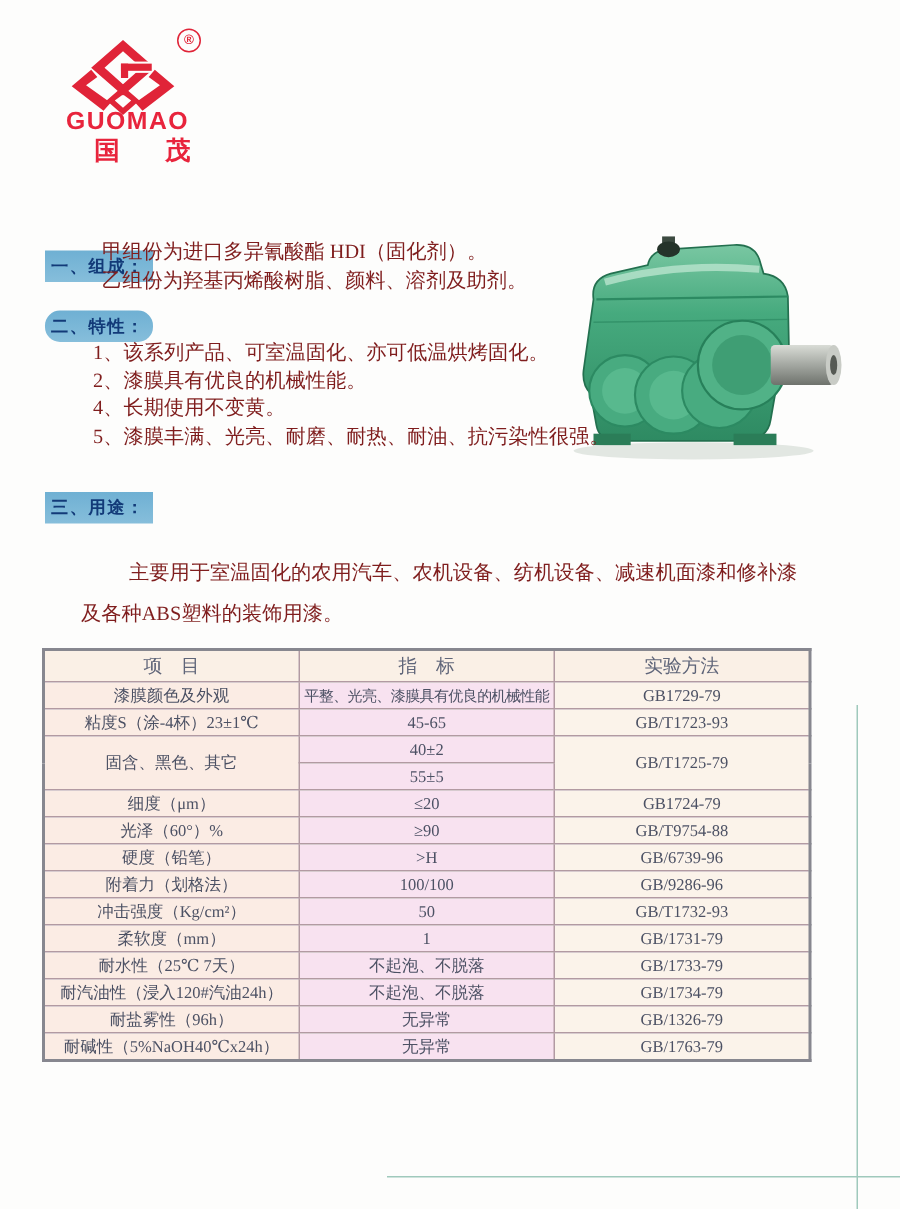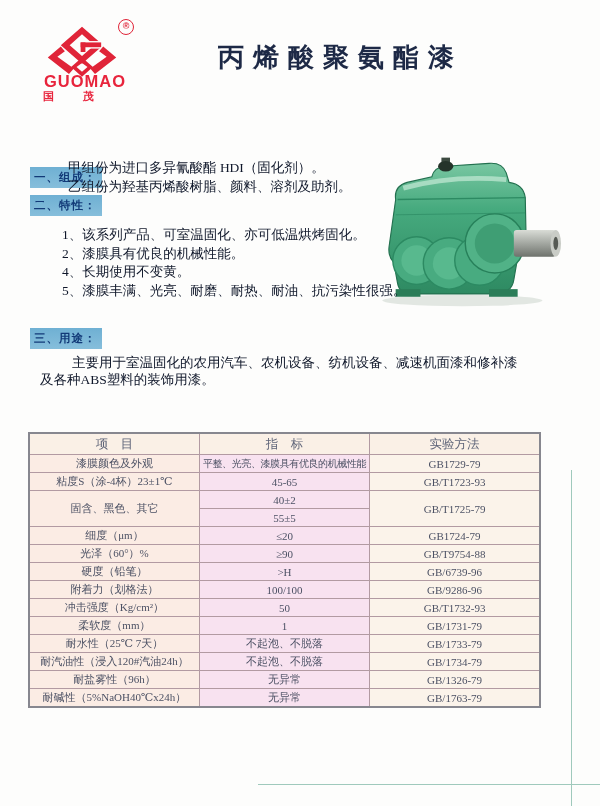--- a/index.html
+++ b/index.html
@@ -14,43 +14,43 @@
   .reg-mark{
     position:absolute;left:88px;top:3px;width:14px;height:14px;
     border:1.5px solid #e02438;border-radius:50%;color:#e02438;
     font:bold 9px/13px "Liberation Sans",sans-serif;text-align:center;
   }
   .brand-latin{
     position:absolute;left:0;top:56px;width:110px;text-align:center;
     color:#e8243c;font:bold 16.5px "Liberation Sans",sans-serif;letter-spacing:1px;
   }
   .brand-cn{
-    position:absolute;left:0;top:73px;width:110px;text-align:left;
-    color:#e8243c;font-weight:bold;font-size:11px;letter-spacing:13px;text-indent:13px;
+    position:absolute;left:0;top:73px;width:110px;text-align:right;
+    color:#e8243c;font-weight:bold;font-size:17px;letter-spacing:13px;text-indent:13px;
   }
   .doc-title{
     position:absolute;left:150px;top:40px;width:372px;text-align:center;
     color:#1d2946;font-weight:bold;font-size:26px;letter-spacing:9px;text-indent:9px;
     white-space:nowrap;
   }
   
   .section-label{
     position:absolute;left:30px;display:inline-block;
     background:linear-gradient(180deg,#6fb0d3,#86bedb);
     color:#123a78;font-weight:bold;font-size:11.5px;letter-spacing:1px;
     padding:3px 5px 3px 4px;white-space:nowrap;
   }
-  .lbl-1{top:131px;margin-top:36px;} .lbl-2{top:195px;} .lbl-3{top:328px;} .lbl-4{top:402px;}
-  
-  .body-text{color:#0f172a;font-size:13.5px;}
+  .lbl-1{top:131px;margin-top:36px;} .lbl-2{top:207px;border-radius:10px;} .lbl-3{top:328px;} .lbl-4{top:402px;}
+  
+  .body-text{color:#7f1d1d;font-size:13.5px;}
   .composition{position:absolute;left:68px;top:158px;line-height:19px;white-space:nowrap;}
   .features{position:absolute;left:62px;top:226px;line-height:18.5px;
     list-style:none;margin:0;padding:0;white-space:nowrap;}
-  .uses{position:absolute;left:38px;top:352px;width:478px;line-height:17px;
-    text-indent:32px;margin:2px;}
+  .uses{position:absolute;left:38px;top:352px;width:478px;line-height:27px;
+    text-indent:32px;margin:16px;}
   
   .photo{position:absolute;left:374px;top:150px;}
   
   .spec-table{
     position:absolute;left:28px;top:432px;width:513px;
     border-collapse:collapse;table-layout:fixed;
     border:2px solid #87878f;
   }
   .spec-table th,.spec-table td{
     border:1px solid #b29aa2;text-align:center;vertical-align:middle;
@@ -84,21 +84,20 @@
         <path d="M2,46 L21,30 27,37 16,45 40,62 33,70 Z"></path>
         <path d="M102,46 L83,30 77,37 88,45 64,62 71,70 Z"></path>
         <path fill-rule="evenodd" d="M52,46 L68,60 52,74 36,60 Z M52,54 L60,60 52,67 44,60 Z"></path>
       </g>
     </svg>
     <span class="reg-mark">®</span>
     <div class="brand-latin">GUOMAO</div>
     <div class="brand-cn">国 茂</div>
   </div>
 
-  <div class="doc-title">丙烯酸聚氨酯漆</div>
 
   <div class="section-label lbl-1">一、组成：</div>
   <div class="composition body-text">
     <div>甲组份为进口多异氰酸酯 HDI（固化剂）。</div>
     <div>乙组份为羟基丙烯酸树脂、颜料、溶剂及助剂。</div>
   </div>
 
   <svg class="photo" width="192" height="162" viewBox="0 0 200 170">
     <defs>
       <linearGradient id="bodyGrad" x1="0" y1="0" x2="0" y2="1">

